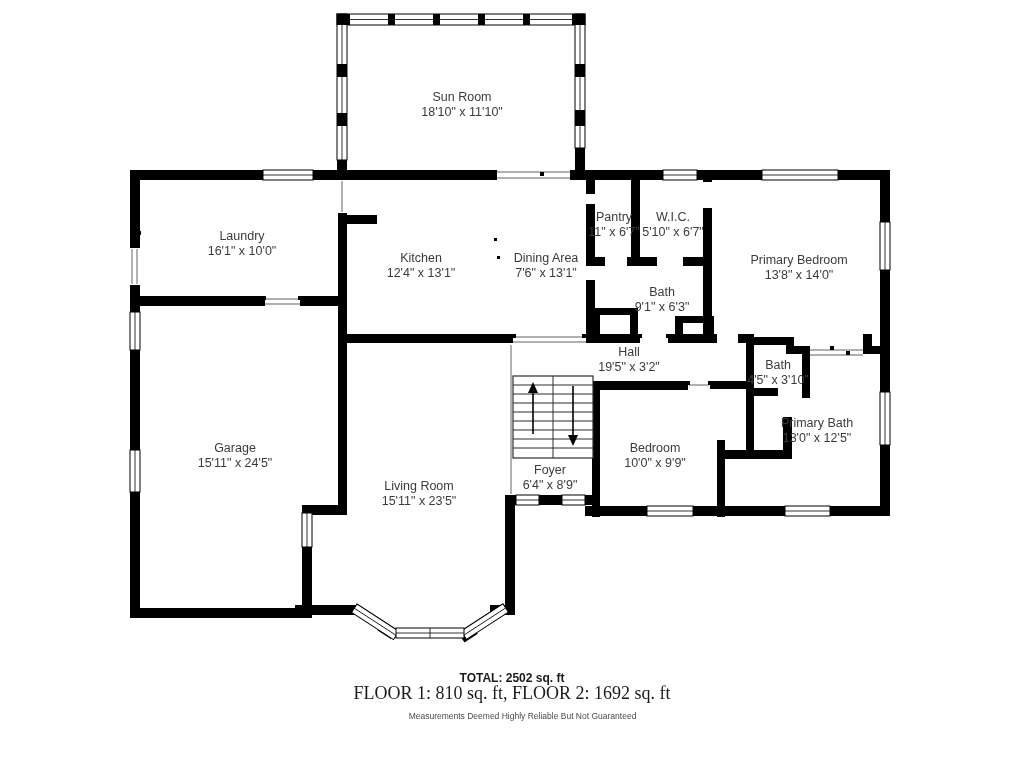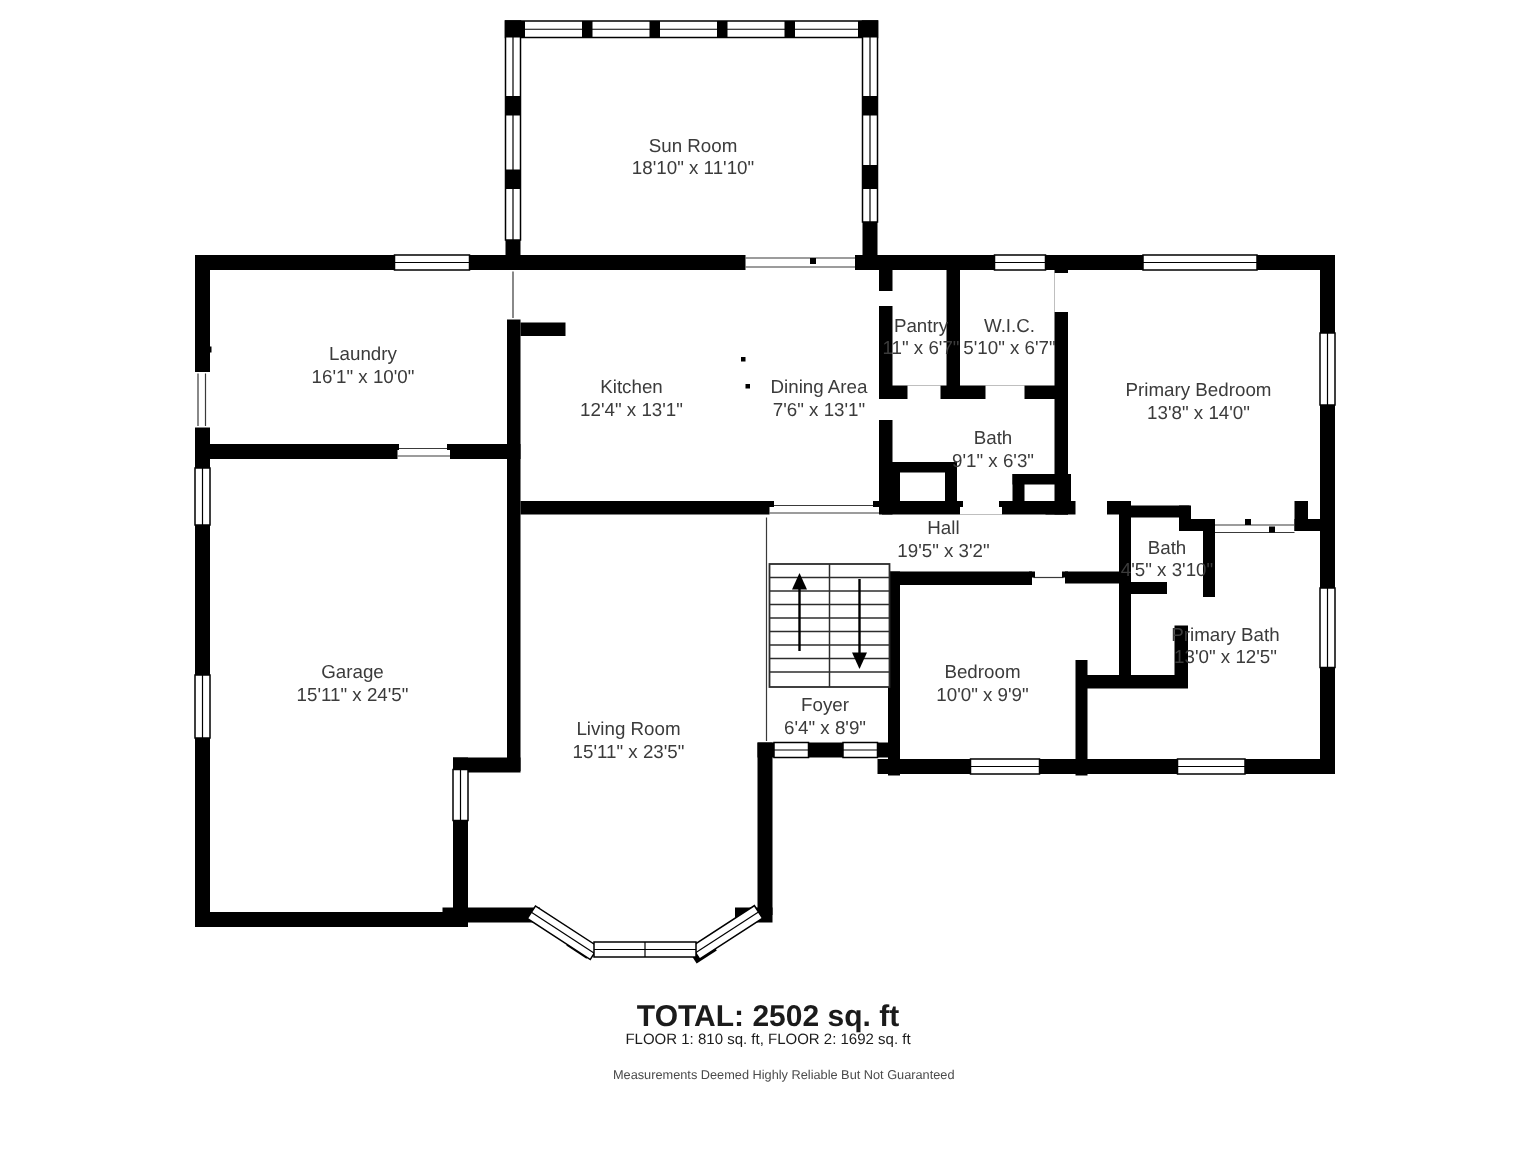--- a/index.html
+++ b/index.html
@@ -11,22 +11,22 @@
   .winline{stroke:#000;stroke-width:0.8;}
   .openrect{fill:#fff;}
   .thin{stroke:#3a3a3a;stroke-width:0.8;}
   .tick{fill:#000;}
   .stair-line{stroke:#2c2c2c;stroke-width:1;}
   .stair-box{fill:#fff;stroke:#2c2c2c;stroke-width:1.2;}
   .arrow{stroke:#000;stroke-width:1.6;}
   .arrowhead{fill:#000;}
   .rn,.rd{font-family:"Liberation Sans",sans-serif;font-size:12.5px;fill:#3b3b3b;text-anchor:middle;}
   .summary{position:absolute;left:0;top:670px;width:1024px;text-align:center;color:#1b1b1b;}
-  .summary .total{font-size:20px;font-weight:700;line-height:16px;}
-  .summary .line{font-size:10px;line-height:15.5px;}
+  .summary .total{font-size:12px;font-weight:700;line-height:16px;}
+  .summary .line{font-size:18px;line-height:15.5px;font-family:Liberation Serif, serif;}
   .summary .disclaimer{font-size:8.5px;color:#4a4a4a;margin-top:9px;margin-left:21px;}
 </style>
 </head>
 <body>
 
 <div class="page">
 <svg width="1024" height="768" viewBox="0 0 1024 768">
 
   <g>
     <rect class="wall" x="130" y="170" width="760" height="10"></rect>

